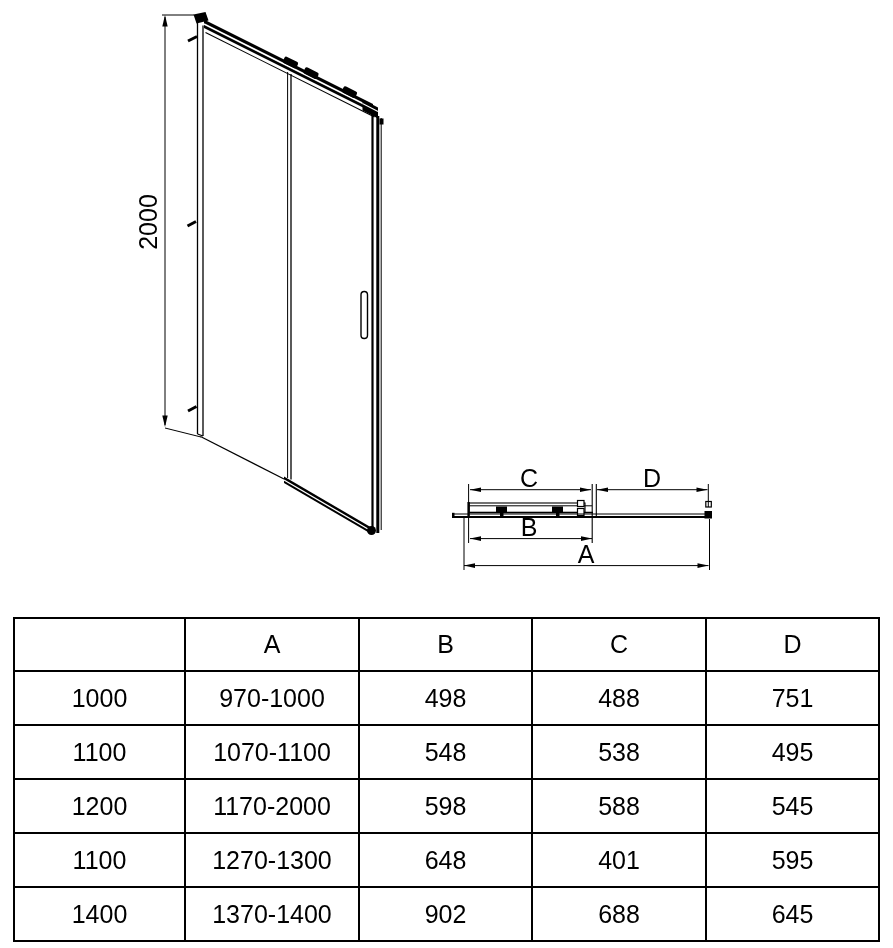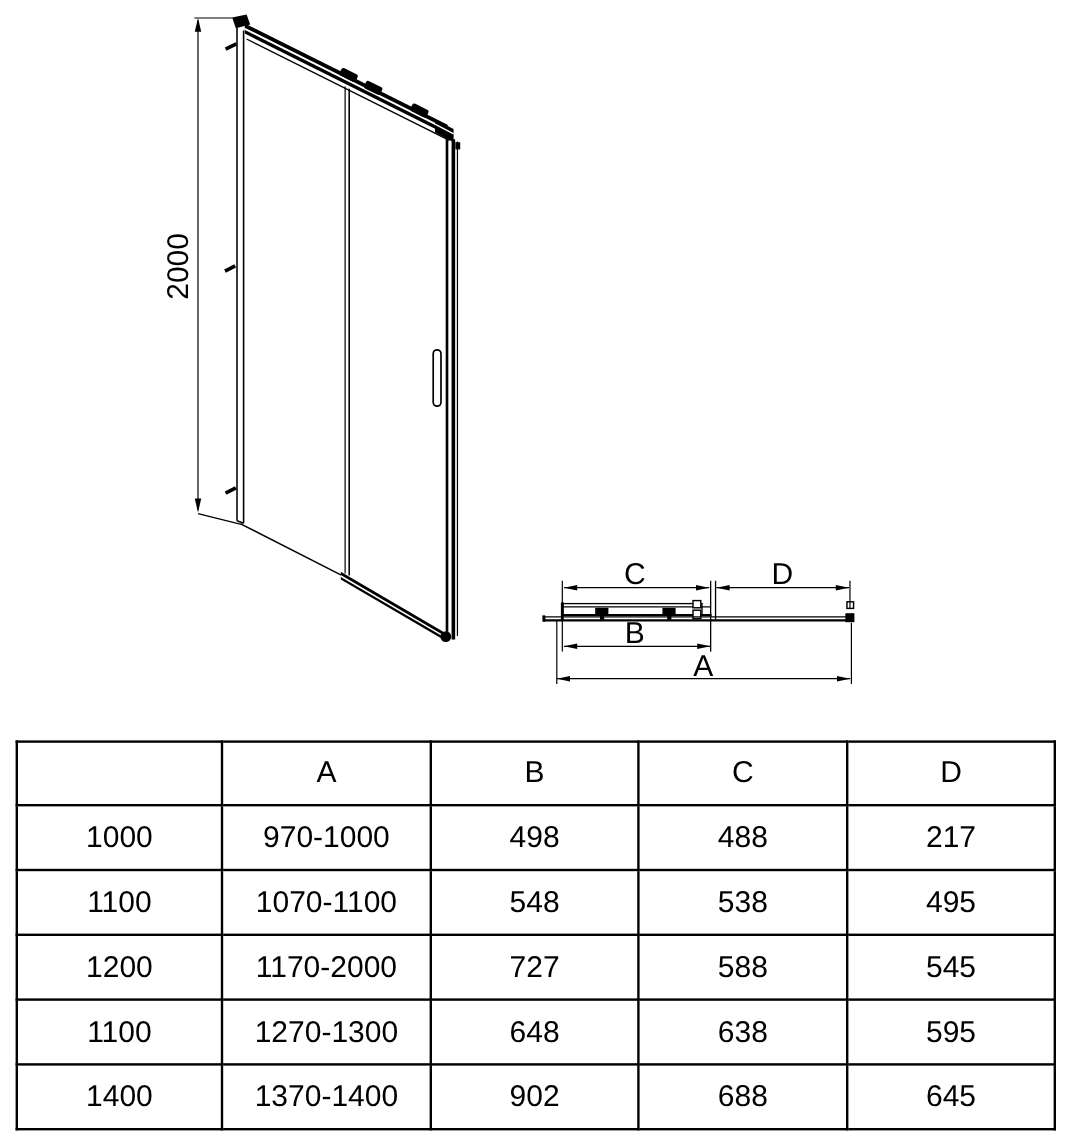--- a/index.html
+++ b/index.html
@@ -155,41 +155,41 @@
         <th>C</th>
         <th>D</th>
       </tr>
     </thead>
     <tbody>
       <tr>
         <td>1000</td>
         <td>970-1000</td>
         <td>498</td>
         <td>488</td>
-        <td>217</td>
+        <td>751</td>
       </tr>
       <tr>
         <td>1100</td>
         <td>1070-1100</td>
         <td>548</td>
         <td>538</td>
         <td>495</td>
       </tr>
       <tr>
         <td>1200</td>
         <td>1170-2000</td>
-        <td>727</td>
+        <td>598</td>
         <td>588</td>
         <td>545</td>
       </tr>
       <tr>
         <td>1100</td>
         <td>1270-1300</td>
         <td>648</td>
-        <td>638</td>
+        <td>401</td>
         <td>595</td>
       </tr>
       <tr>
         <td>1400</td>
         <td>1370-1400</td>
         <td>902</td>
         <td>688</td>
         <td>645</td>
       </tr>
     </tbody>

